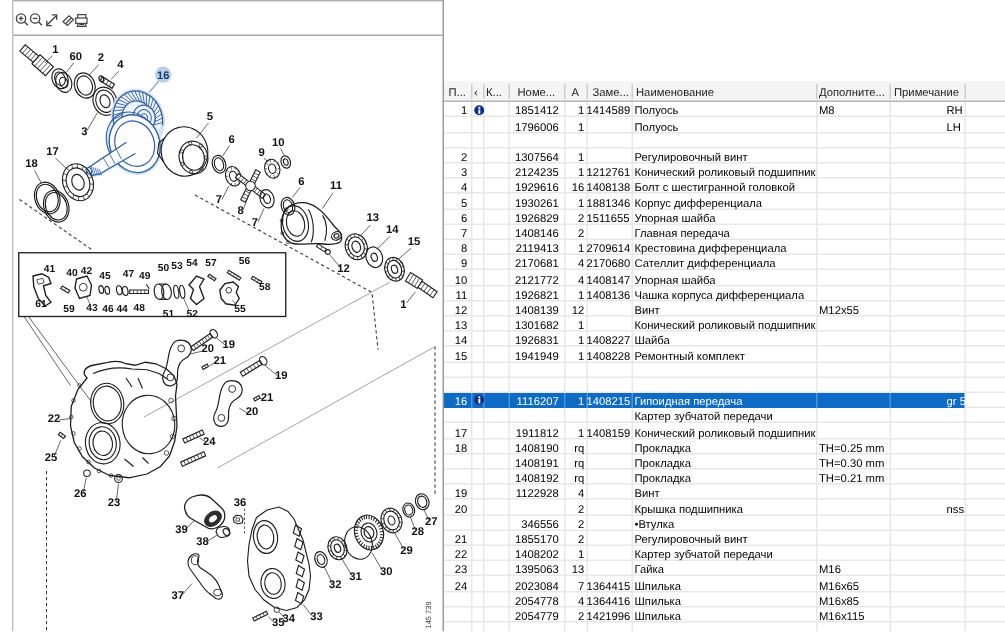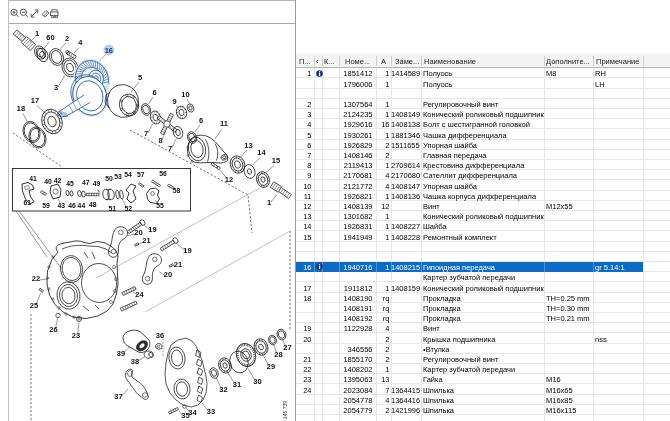--- a/index.html
+++ b/index.html
@@ -19,21 +19,21 @@
 .trow{position:absolute;left:296px;width:374px;height:10.2px;font-size:7.5px;color:#000;}
 .trow span{position:absolute;top:1.2px;white-space:nowrap;}
 .trow.sel{color:#fff;}
 .cnum{left:0;width:15.5px;text-align:right;}
 .cico{left:19.5px;top:1.4px!important;}
 .cpart{left:26px;width:50.5px;text-align:right;}
 .ca{left:80px;width:13.5px;text-align:right;}
 .crep{left:95px;width:28px;text-align:right;}
 .cname{left:127px;}
 .cdop{left:250px;}
-.cprim{left:299px;}
+.cprim{left:299px;padding-left:36px;}
 </style></head>
 <body>
 <div id="page">
 
 <div id="left">
 <svg width="296" height="421" viewBox="0 0 296 421" style="position:absolute;left:0;top:0">
 
 <line x1="9.0" y1="0.5" x2="295.0" y2="0.5" stroke="#b4b4b4" stroke-width="1.00"></line>
 
 <line x1="8.5" y1="0.0" x2="8.5" y2="421.0" stroke="#c0c0c0" stroke-width="1.00"></line>
@@ -798,36 +798,36 @@
 <div class="trow" style="top:98.8px">
       <span class="cnum">2</span>
       <span class="cpart">1307564</span>
       <span class="ca">1</span>
       <span class="cname">Регулировочный винт</span>
     </div>
 <div class="trow" style="top:109.0px">
       <span class="cnum">3</span>
       <span class="cpart">2124235</span>
       <span class="ca">1</span>
-      <span class="crep">1408149</span>
+      <span class="crep">1212761</span>
       <span class="cname">Конический роликовый подшипник</span>
     </div>
 <div class="trow" style="top:119.2px">
       <span class="cnum">4</span>
       <span class="cpart">1929616</span>
       <span class="ca">16</span>
       <span class="crep">1408138</span>
       <span class="cname">Болт с шестигранной головкой</span>
     </div>
 <div class="trow" style="top:129.4px">
       <span class="cnum">5</span>
       <span class="cpart">1930261</span>
       <span class="ca">1</span>
       <span class="crep">1881346</span>
-      <span class="cname">Чашка дифференциала</span>
+      <span class="cname">Корпус дифференциала</span>
     </div>
 <div class="trow" style="top:139.6px">
       <span class="cnum">6</span>
       <span class="cpart">1926829</span>
       <span class="ca">2</span>
       <span class="crep">1511655</span>
       <span class="cname">Упорная шайба</span>
     </div>
 <div class="trow" style="top:149.8px">
       <span class="cnum">7</span>
@@ -891,21 +891,21 @@
       <span class="cname">Ремонтный комплект</span>
     </div>
 <div class="trow" style="top:241.6px"></div>
 <div class="trow sel" style="top:262.0px">
       <span class="cnum">16</span>
       <span class="cico"><svg width="7" height="7" viewBox="0 0 7 7">
           <circle cx="3.5" cy="3.5" r="3.3" fill="#0a2f8c"></circle>
           <rect x="2.9" y="1.2" width="1.3" height="1.3" fill="#fff"></rect>
           <rect x="2.9" y="3" width="1.3" height="2.9" fill="#fff"></rect>
         </svg></span>
-      <span class="cpart">1940716</span>
+      <span class="cpart">1116207</span>
       <span class="ca">1</span>
       <span class="crep">1408215</span>
       <span class="cname">Гипоидная передача</span>
       <span class="cprim">gr 5.14:1</span>
     </div>
 <div class="trow" style="top:272.2px">
       <span class="cname">Картер зубчатой передачи</span>
     </div>
 <div class="trow" style="top:282.4px">
       <span class="cnum">17</span>

